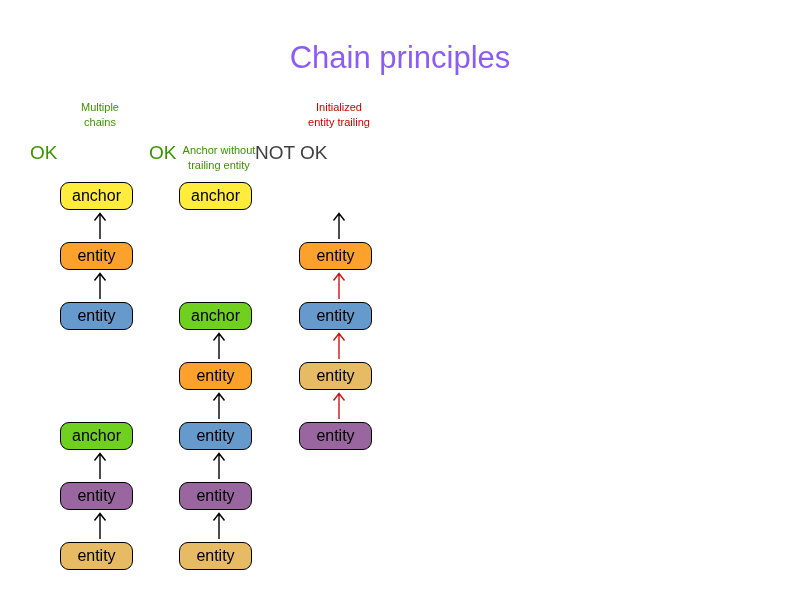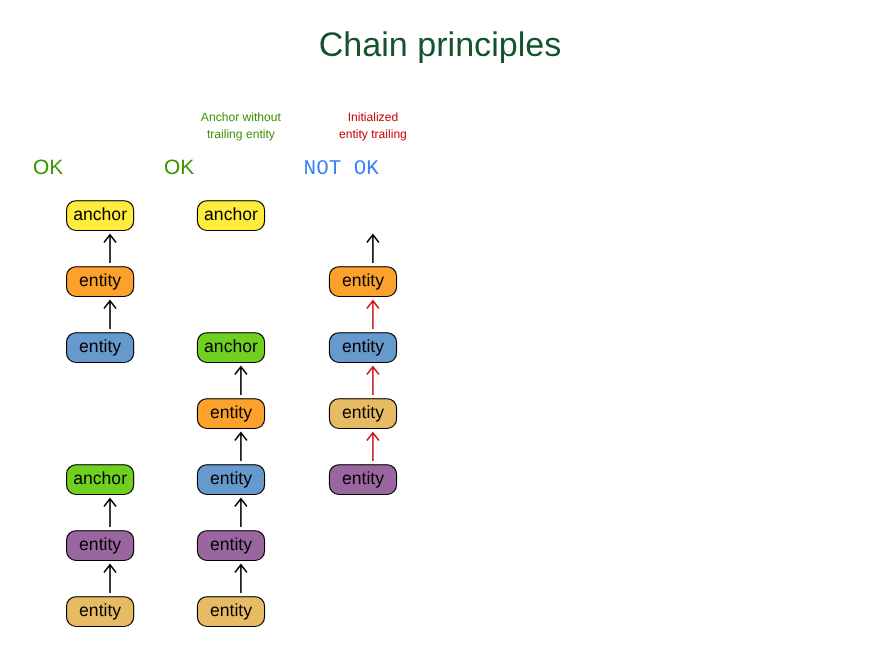--- a/index.html
+++ b/index.html
@@ -11,48 +11,48 @@
     position: relative;
     width: 800px;
     height: 600px;
     background: #ffffff;
     font-family: "Liberation Sans", sans-serif;
     overflow: hidden;
   }
   .title {
     position: absolute;
     left: 0;
-    top: 23px;
+    top: 40px;
     width: 100%;
     margin: 0;
     text-align: center;
     font-size: 31px;
     font-weight: 400;
-    color: #14532d;
+    color: #8b5cf6;
   }
   .heading {
     position: absolute;
     top: 100px;
     width: 140px;
     text-align: center;
     font-size: 11px;
     line-height: 15px;
     white-space: pre-line;
   }
   .verdict {
     position: absolute;
     top: 142px;
     width: 140px;
     text-align: left;
     font-size: 19px;
   }
   .node {
     position: absolute;
     box-sizing: border-box;
-    width: 62px;
+    width: 73px;
     height: 28px;
     border: 1.5px solid #000000;
     border-radius: 9px;
     display: flex;
     align-items: center;
     justify-content: center;
     font-size: 16px;
     color: #000000;
   }
   .arrow {
@@ -62,28 +62,30 @@
     line-height: 0;
   }
 </style>
 </head>
 <body>
 
 <div class="canvas">
 
   <h1 class="title">Chain principles</h1>
 
-  <div class="heading" style="left: 149px; color: rgb(60, 148, 0);">Anchor without
+  <div class="heading" style="left: 30px; color: rgb(60, 148, 0);">Multiple
+chains</div>
+  <div class="heading" style="left: 149px; color: rgb(60, 148, 0); margin-top: 43px;">Anchor without
 trailing entity</div>
   <div class="heading" style="left: 269px; color: rgb(204, 0, 0);">Initialized
 entity trailing</div>
 
   <div class="verdict" style="left: 30px; color: rgb(60, 148, 0);">OK</div>
   <div class="verdict" style="left: 149px; color: rgb(60, 148, 0);">OK</div>
-  <div class="verdict" style="left: 276px; color: #3b82f6; font-family: Liberation Mono, monospace;">NOT OK</div>
+  <div class="verdict" style="left: 255px; color: #404040;">NOT OK</div>
 
   <div class="node" style="left: 60px; top: 182px; background: rgb(255, 236, 61);">
       <span>anchor</span>
     </div>
   <div class="arrow" style="left: 92px; top: 211px; color: rgb(0, 0, 0);"><svg width="16" height="29" viewBox="0 0 16 29">
         <path d="M8 28 L8 3 M2.5 9.5 L8 2.5 L13.5 9.5" fill="none" stroke="currentColor" stroke-width="1.4"></path>
       </svg></div>
   <div class="node" style="left: 60px; top: 242px; background: rgb(251, 161, 44);">
       <span>entity</span>
     </div>

